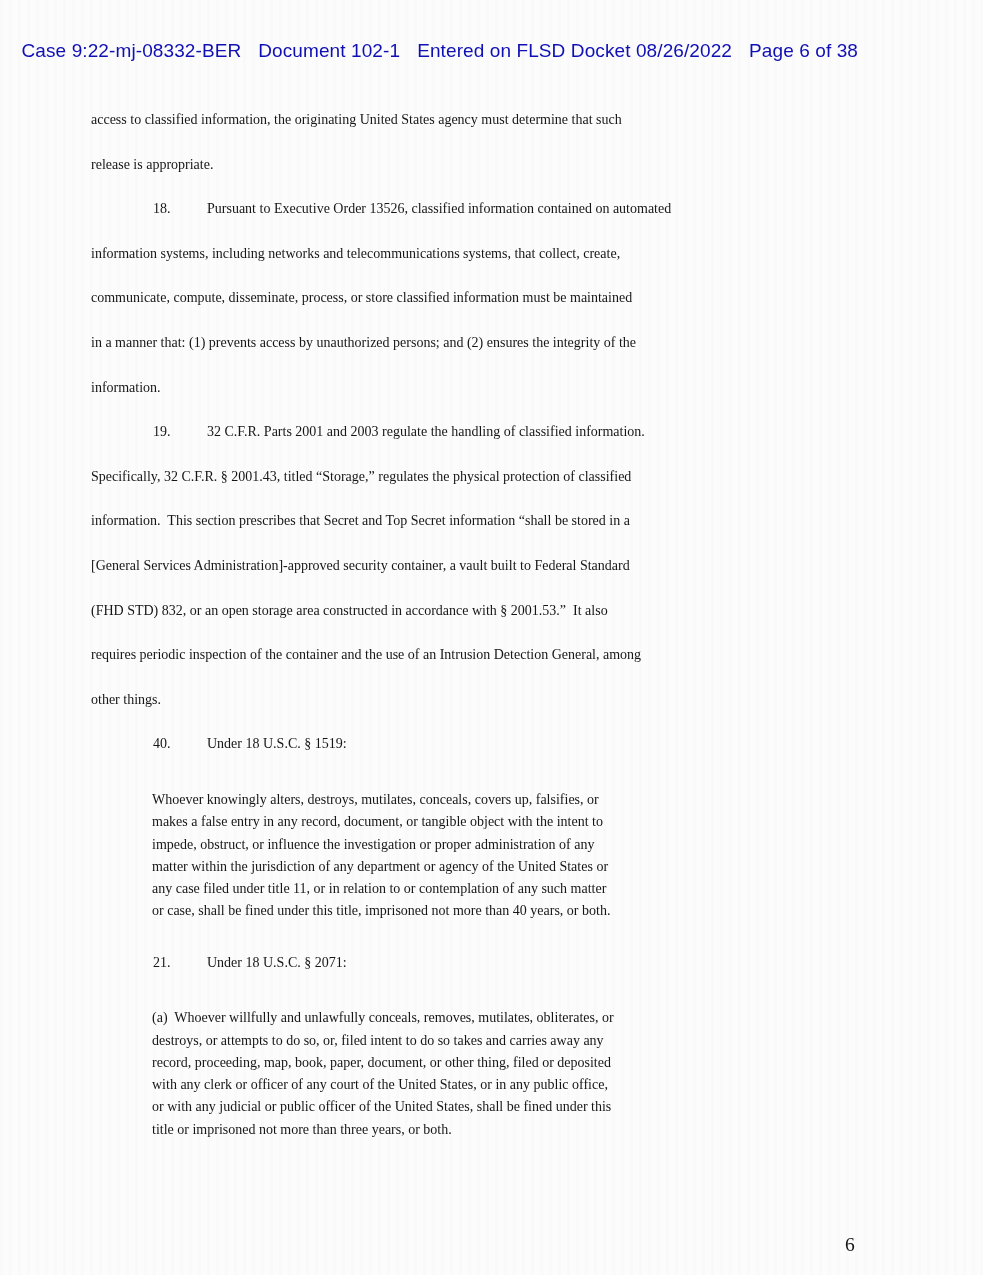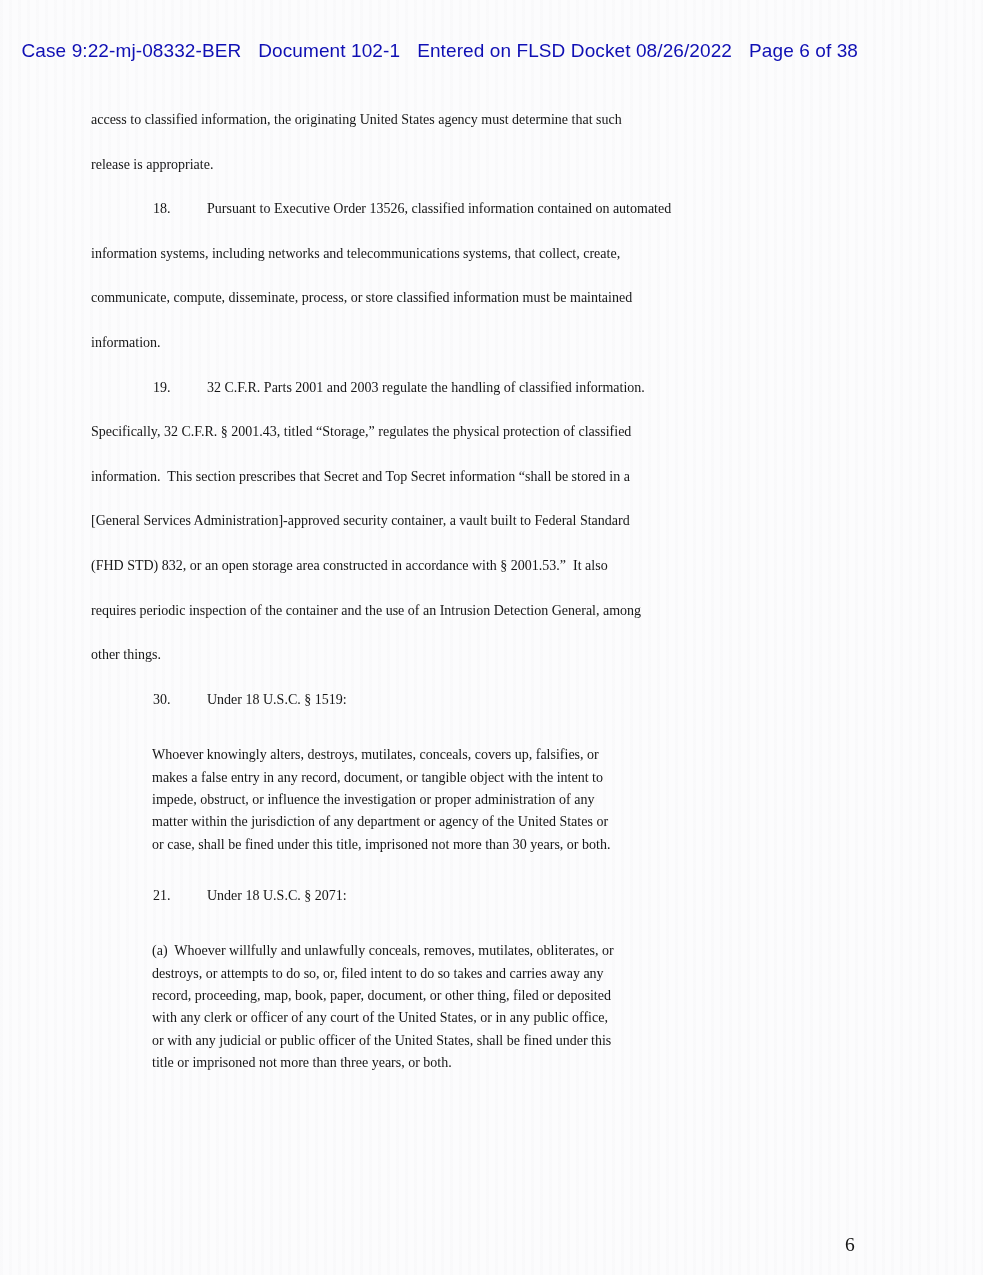--- a/index.html
+++ b/index.html
@@ -65,35 +65,37 @@
   <div class="header">
     <span class="hseg">Case 9:22-mj-08332-BER</span><span class="hseg">Document 102-1</span><span class="hseg">Entered on FLSD Docket 08/26/2022</span><span class="hseg">Page 6 of 38</span>
   </div>
 
   <div class="docbody">
       <div class="bline">access to classified information, the originating United States agency must determine that such</div>
       <div class="bline">release is appropriate.</div>
       <div class="bline"><span class="pnum">18.</span><span>Pursuant to Executive Order 13526, classified information contained on automated</span></div>
       <div class="bline">information systems, including networks and telecommunications systems, that collect, create,</div>
       <div class="bline">communicate, compute, disseminate, process, or store classified information must be maintained</div>
+      <div class="bline">in a manner that: (1) prevents access by unauthorized persons; and (2) ensures the integrity of the</div>
       <div class="bline">information.</div>
       <div class="bline"><span class="pnum">19.</span><span>32 C.F.R. Parts 2001 and 2003 regulate the handling of classified information.</span></div>
       <div class="bline">Specifically, 32 C.F.R. § 2001.43, titled “Storage,” regulates the physical protection of classified</div>
       <div class="bline">information.  This section prescribes that Secret and Top Secret information “shall be stored in a</div>
       <div class="bline">[General Services Administration]-approved security container, a vault built to Federal Standard</div>
       <div class="bline">(FHD STD) 832, or an open storage area constructed in accordance with § 2001.53.”  It also</div>
       <div class="bline">requires periodic inspection of the container and the use of an Intrusion Detection General, among</div>
       <div class="bline">other things.</div>
-      <div class="bline"><span class="pnum">30.</span><span>Under 18 U.S.C. § 1519:</span></div>
+      <div class="bline"><span class="pnum">40.</span><span>Under 18 U.S.C. § 1519:</span></div>
       <div class="quote">
         <div class="qline">Whoever knowingly alters, destroys, mutilates, conceals, covers up, falsifies, or</div>
         <div class="qline">makes a false entry in any record, document, or tangible object with the intent to</div>
         <div class="qline">impede, obstruct, or influence the investigation or proper administration of any</div>
         <div class="qline">matter within the jurisdiction of any department or agency of the United States or</div>
-        <div class="qline">or case, shall be fined under this title, imprisoned not more than 30 years, or both.</div>
+        <div class="qline">any case filed under title 11, or in relation to or contemplation of any such matter</div>
+        <div class="qline">or case, shall be fined under this title, imprisoned not more than 40 years, or both.</div>
       </div>
       <div class="bline"><span class="pnum">21.</span><span>Under 18 U.S.C. § 2071:</span></div>
       <div class="quote">
         <div class="qline">(a)  Whoever willfully and unlawfully conceals, removes, mutilates, obliterates, or</div>
         <div class="qline">destroys, or attempts to do so, or, filed intent to do so takes and carries away any</div>
         <div class="qline">record, proceeding, map, book, paper, document, or other thing, filed or deposited</div>
         <div class="qline">with any clerk or officer of any court of the United States, or in any public office,</div>
         <div class="qline">or with any judicial or public officer of the United States, shall be fined under this</div>
         <div class="qline">title or imprisoned not more than three years, or both.</div>
       </div>

